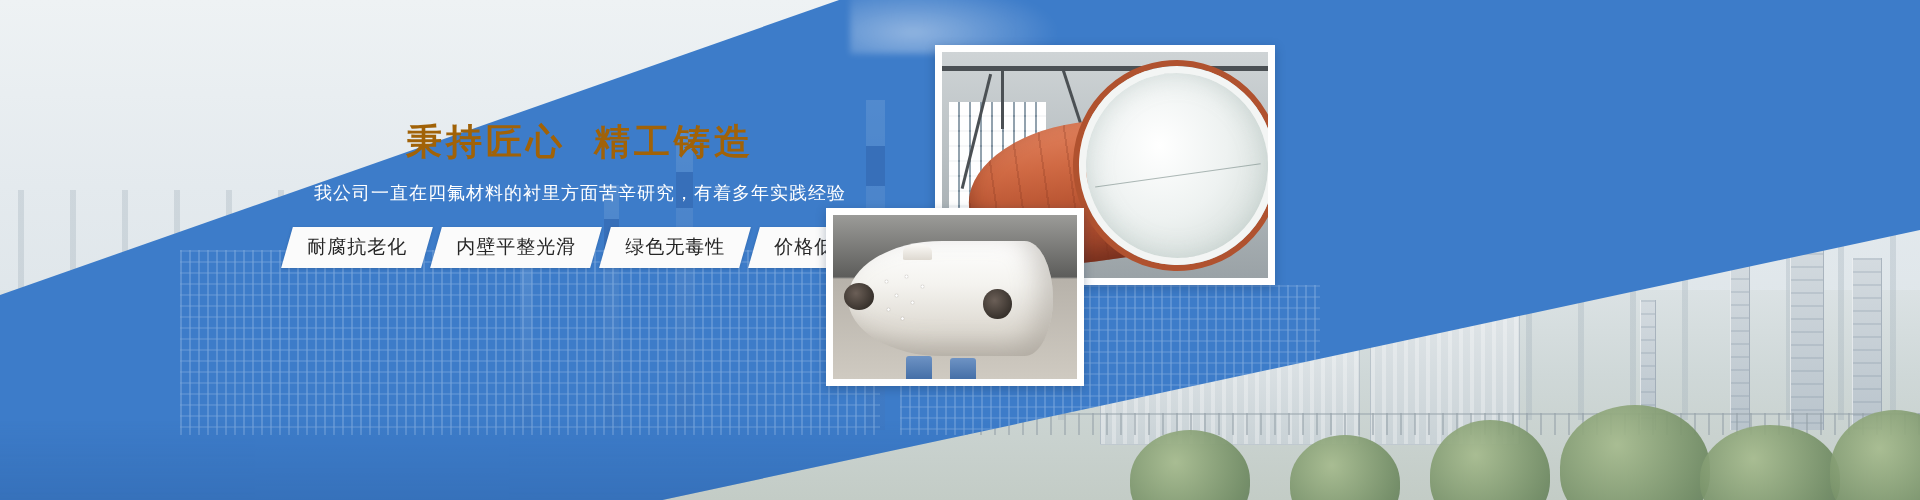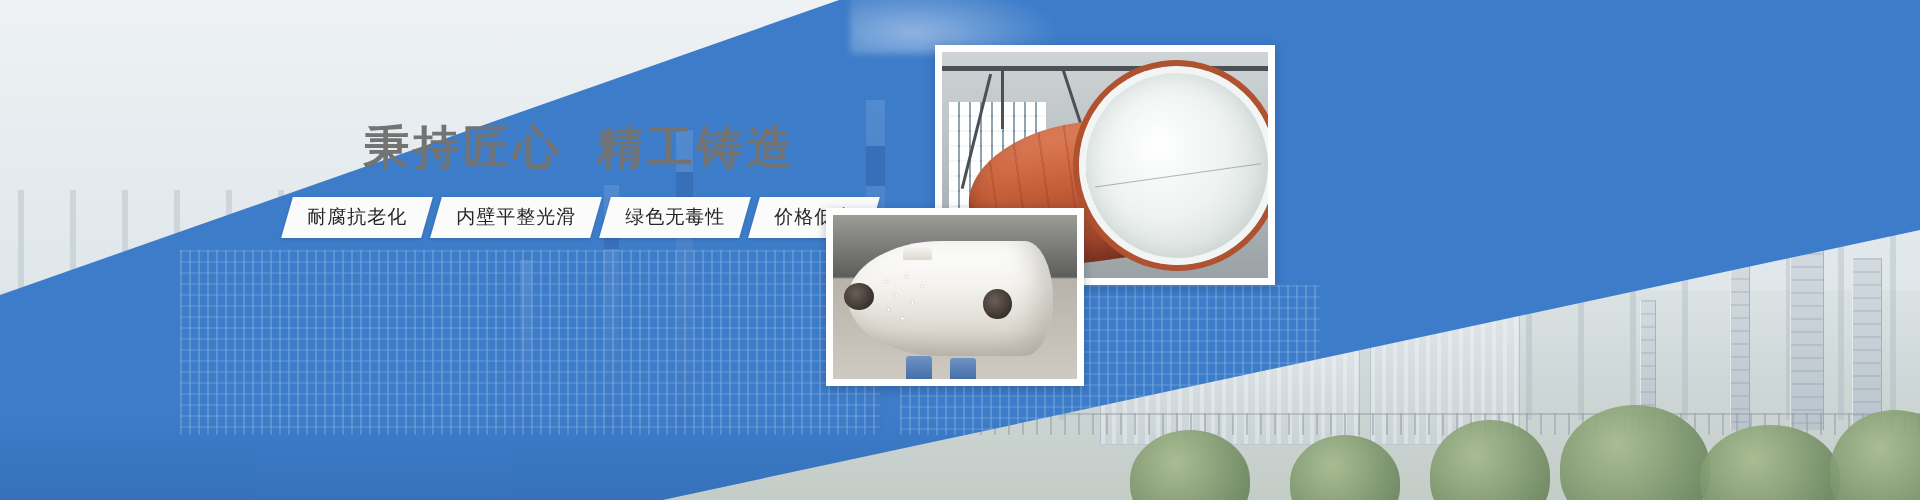--- a/index.html
+++ b/index.html
@@ -106,22 +106,22 @@
   }
   .bw-ground {
     position:absolute; left:0; bottom:0; width:100%; height:16%;
     background:linear-gradient(180deg, rgba(60,115,190,.0), rgba(38,86,150,.55));
   }
 
   
   .copy { position:absolute; left:300px; top:120px; width:560px; }
 
   .headline {
-    color:#737373;
-    font-size:46px;
+    color:#a16207;
+    font-size:36px;
     font-weight:bold;
     letter-spacing:4px;
     line-height:1.2;
     text-align:center;
     white-space:pre;
   }
   .subhead {
     margin-top:18px;
     color:#ffffff;
     font-size:18px;
@@ -275,20 +275,21 @@
     <div class="bw-stack band" style="left:866px;width:19px;height:330px;"></div>
     <div class="bw-stack" style="left:520px;width:12px;height:170px;"></div>
     <div class="bw-smoke" style="left:850px;top:-18px;width:210px;height:72px;"></div>
     <div class="bw-rig" style="left:180px;width:700px;height:185px;"></div>
     <div class="bw-rig" style="left:900px;width:420px;height:150px;"></div>
     <div class="bw-ground"></div>
   </div>
 
   <div class="copy">
     <div class="headline">秉持匠心  精工铸造</div>
+    <div class="subhead">我公司一直在四氟材料的衬里方面苦辛研究，有着多年实践经验</div>
     <div class="tags">
       <div class="tag">
           <span>耐腐抗老化</span>
         </div>
       <div class="tag">
           <span>内壁平整光滑</span>
         </div>
       <div class="tag">
           <span>绿色无毒性</span>
         </div>

